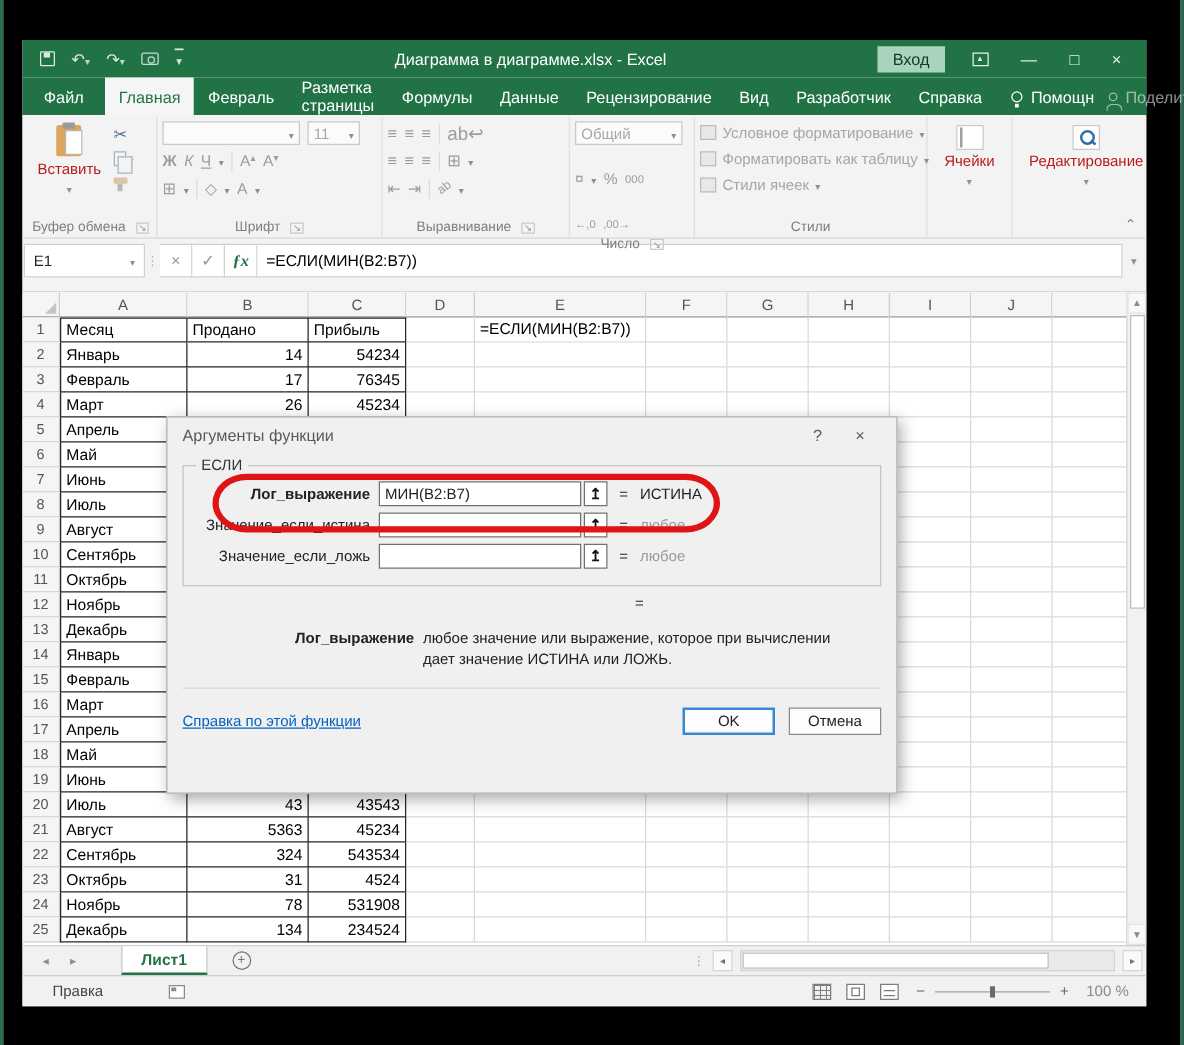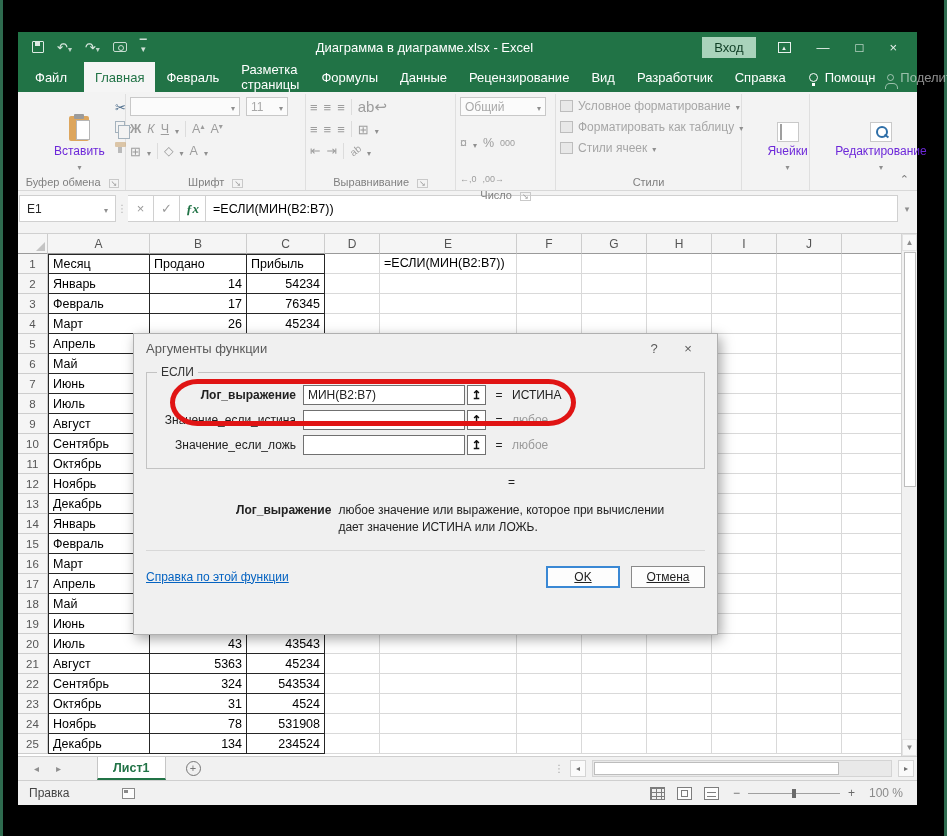--- a/index.html
+++ b/index.html
@@ -37,21 +37,21 @@
   .share { display:flex; align-items:center; gap:6px; margin-left:auto; margin-right:16px; color:rgba(255,255,255,.55); }
   .ico-person { width:7px; height:7px; border:1.5px solid rgba(255,255,255,.55); border-radius:50%; position:relative; }
   .ico-person::after { content:""; position:absolute; left:-3px; top:8px; width:11px; height:5px; border:1.5px solid rgba(255,255,255,.55); border-bottom:none; border-radius:5px 5px 0 0; }
 
   
   .ribbon { height:99px; background:#f3f3f3; border-bottom:1px solid #d8d8d8; display:flex; padding:2px 0 0 2px; position:relative; flex-shrink:0; }
   .rgroup { display:flex; flex-direction:column; border-right:1px solid #dfdfdf; padding:2px 4px 0; flex-shrink:0; }
   .rg-content { flex:1; display:flex; gap:4px; }
   .rg-label { height:17px; font-size:11px; color:#7f7f7f; display:flex; align-items:center; justify-content:center; gap:8px; }
   .launcher::before { content:"↘"; font-size:8px; color:#9a9a9a; border:1px solid #c9c9c9; padding:0 1px; line-height:7px; display:inline-block; }
-  .bigbtn { display:flex; flex-direction:column; align-items:center; justify-content:flex-end; padding:4px 6px 0; font-size:12px; color:#6d28d9;margin-left:24px; }
+  .bigbtn { display:flex; flex-direction:column; align-items:center; justify-content:flex-start; padding:4px 6px 0; font-size:12px; color:#b91c1c; }
   .bigbtn .caret { margin-top:1px; }
   .caret::before { content:"▾"; font-size:8px; color:#8f8f8f; }
   .ico-clipboard { width:20px; height:25px; background:#dda65e; border-radius:2px; position:relative; margin-bottom:3px; }
   .ico-clipboard::before { content:""; position:absolute; left:5px; top:-2px; width:10px; height:5px; background:#9b9b9b; border-radius:1px; }
   .ico-clipboard::after { content:""; position:absolute; left:7px; top:4px; width:12px; height:18px; background:#fff; border:1px solid #b7b7b7; }
   .mini-col { display:flex; flex-direction:column; justify-content:flex-start; gap:5px; padding-top:4px; font-size:12px; color:#9d9d9d; }
   .ico-scissors::before { content:"✂"; color:#51708e; font-size:13px; }
   .ico-copy { width:10px; height:12px; border:1.5px solid #a4b2bd; position:relative; }
   .ico-copy::after { content:""; position:absolute; left:2.5px; top:2.5px; width:10px; height:12px; border:1.5px solid #a4b2bd; background:#f3f3f3; }
   .ico-brush { width:11px; height:5px; background:#c9a06a; border-radius:1px; position:relative; margin-top:3px; opacity:.55; }
@@ -125,21 +125,21 @@
   .add-sheet { width:15px; height:15px; border:1px solid #767676; border-radius:50%; color:#767676; font-size:11px; line-height:13px; text-align:center; align-self:center; margin-left:20px; }
   .add-sheet::before { content:"+"; }
   .hscroll-zone { margin-left:auto; display:flex; align-items:center; gap:6px; padding-right:3px; }
   .h-drag { color:#a6a6a6; font-size:10px; }
   .hs-btn { width:16px; height:17px; background:#fafafa; border:1px solid #d4d4d4; color:#6f6f6f; font-size:8px; display:flex; align-items:center; justify-content:center; }
   .hs-track { width:300px; height:17px; background:#e9e9e9; border:1px solid #d4d4d4; position:relative; }
   .hs-thumb { position:absolute; left:1px; top:1px; width:245px; height:13px; background:#fff; border:1px solid #bdbdbd; }
 
   
   .statusbar { height:25px; background:#f1f1f1; border-top:1px solid #cfcfcf; display:flex; align-items:center; font-size:12px; color:#444; flex-shrink:0; }
-  .sb-mode { padding-left:11px; }
+  .sb-mode { padding-left:24px; }
   .ico-macro { width:13px; height:11px; border:1px solid #8a8a8a; margin-left:52px; position:relative; background:#fdfdfd; }
   .ico-macro::before { content:""; position:absolute; left:1px; top:1px; width:4px; height:3px; background:#8a8a8a; }
   .sb-right { margin-left:auto; display:flex; align-items:center; gap:14px; margin-right:14px; }
   .sb-views { display:flex; gap:12px; }
   .sb-ico { width:15px; height:13px; border:1px solid #7d7d7d; background:#fdfdfd; position:relative; }
   .sb-ico-normal { background:
       repeating-linear-gradient(to right,#7d7d7d 0 1px,transparent 1px 5px),
       repeating-linear-gradient(#7d7d7d 0 1px,transparent 1px 4px); }
   .sb-ico-layout::before { content:""; position:absolute; left:3px; top:2px; right:3px; bottom:2px; border:1px solid #7d7d7d; }
   .sb-ico-break::before { content:""; position:absolute; left:2px; top:4px; right:2px; height:1px; background:#7d7d7d; box-shadow:0 4px 0 #7d7d7d; }
@@ -169,21 +169,21 @@
   .arg-row:first-of-type .arg-result { color:#222; }
   .solo-eq { margin:6px 0 0 362px; }
   .dlg-desc { margin-top:8px; line-height:1.4; max-width:560px; }
   .arg-help { display:flex; margin-top:13px; line-height:1.4; }
   .arg-help b { margin-left:90px; white-space:nowrap; }
   .arg-help span { margin-left:7px; max-width:330px; }
   .dlg-hr { border:none; border-top:1px solid #d8d8d8; margin-top:14px; }
   .dlg-value { margin-top:9px; }
   .dlg-footer { display:flex; align-items:center; margin-top:15px; }
   .dlg-link { color:#0563c1; text-decoration:underline; }
-  .btn { width:74px; height:22px; display:flex; align-items:center; justify-content:center; background:#fdfdfd; border:1px solid #8a8a8a; font-size:12px; color:#222;text-decoration:underline; }
+  .btn { width:74px; height:22px; display:flex; align-items:center; justify-content:center; background:#fdfdfd; border:1px solid #8a8a8a; font-size:12px; color:#222; }
   .btn-ok { border:2px solid #3a88d4; margin-left:auto; }
   .btn-cancel { margin-left:11px; }
 
   
   .red-oval { position:absolute; left:152px; top:347px; width:406px; height:47px; border:5px solid #e01414; border-radius:28px / 24px; z-index:50; pointer-events:none; }
 </style>
 </head>
 <body>
 
 <div class="edge-strip edge-left"></div>

